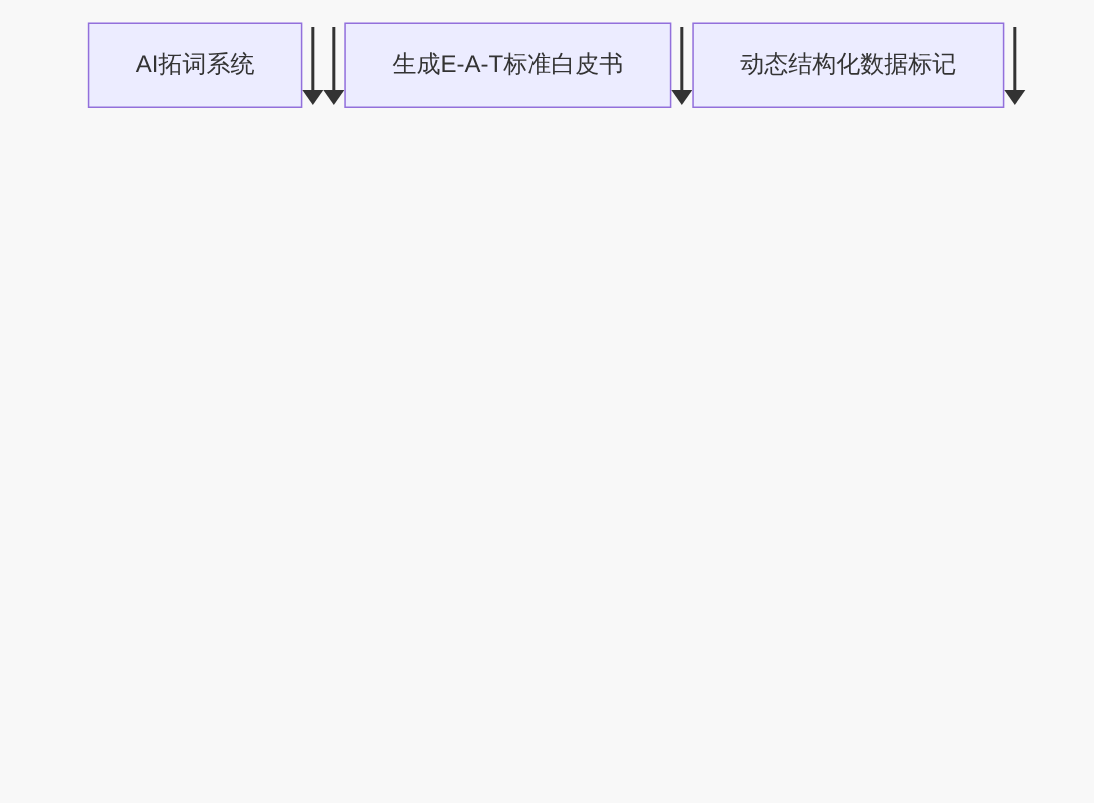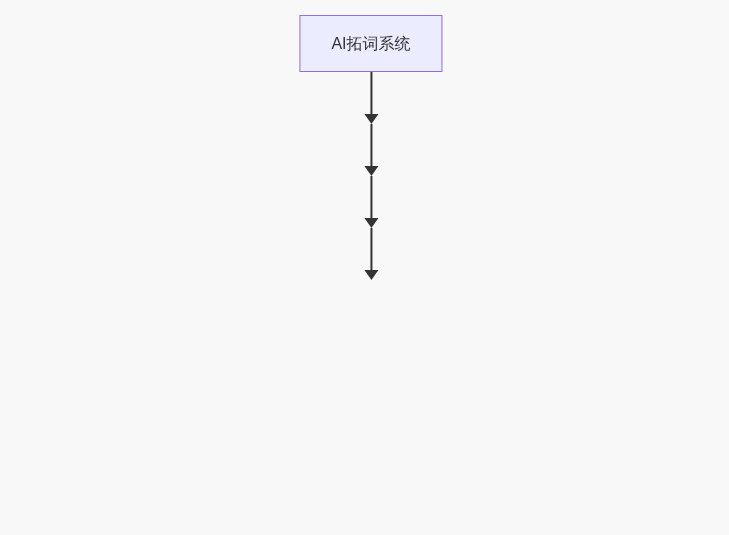--- a/index.html
+++ b/index.html
@@ -13,21 +13,21 @@
     font-family: "Liberation Sans", "DejaVu Sans", sans-serif;
     overflow: hidden;
     position: relative;
   }
   .flowchart {
     position: absolute;
     left: 371px;
     top: 15px;
     transform: translateX(-50%);
     display: flex;
-    flex-direction: column;
+    flex-direction: row;
     align-items: center;
   }
   .node {
     box-sizing: border-box;
     height: 57px;
     padding: 0 31px;
     display: flex;
     align-items: center;
     justify-content: center;
     background: var(--node-fill, #ECECFF);
@@ -69,26 +69,32 @@
     <div class="line"></div>
     <div class="head"></div>
   </div>
 
 
   <div class="edge">
     <div class="line"></div>
     <div class="head"></div>
   </div>
 
+  <div class="node">
+    <span>生成E-A-T标准白皮书</span>
+  </div>
 
   <div class="edge">
     <div class="line"></div>
     <div class="head"></div>
   </div>
 
+  <div class="node">
+    <span>动态结构化数据标记</span>
+  </div>
 
   <div class="edge">
     <div class="line"></div>
     <div class="head"></div>
   </div>
 
 
 </div>
 
 </body></html>

